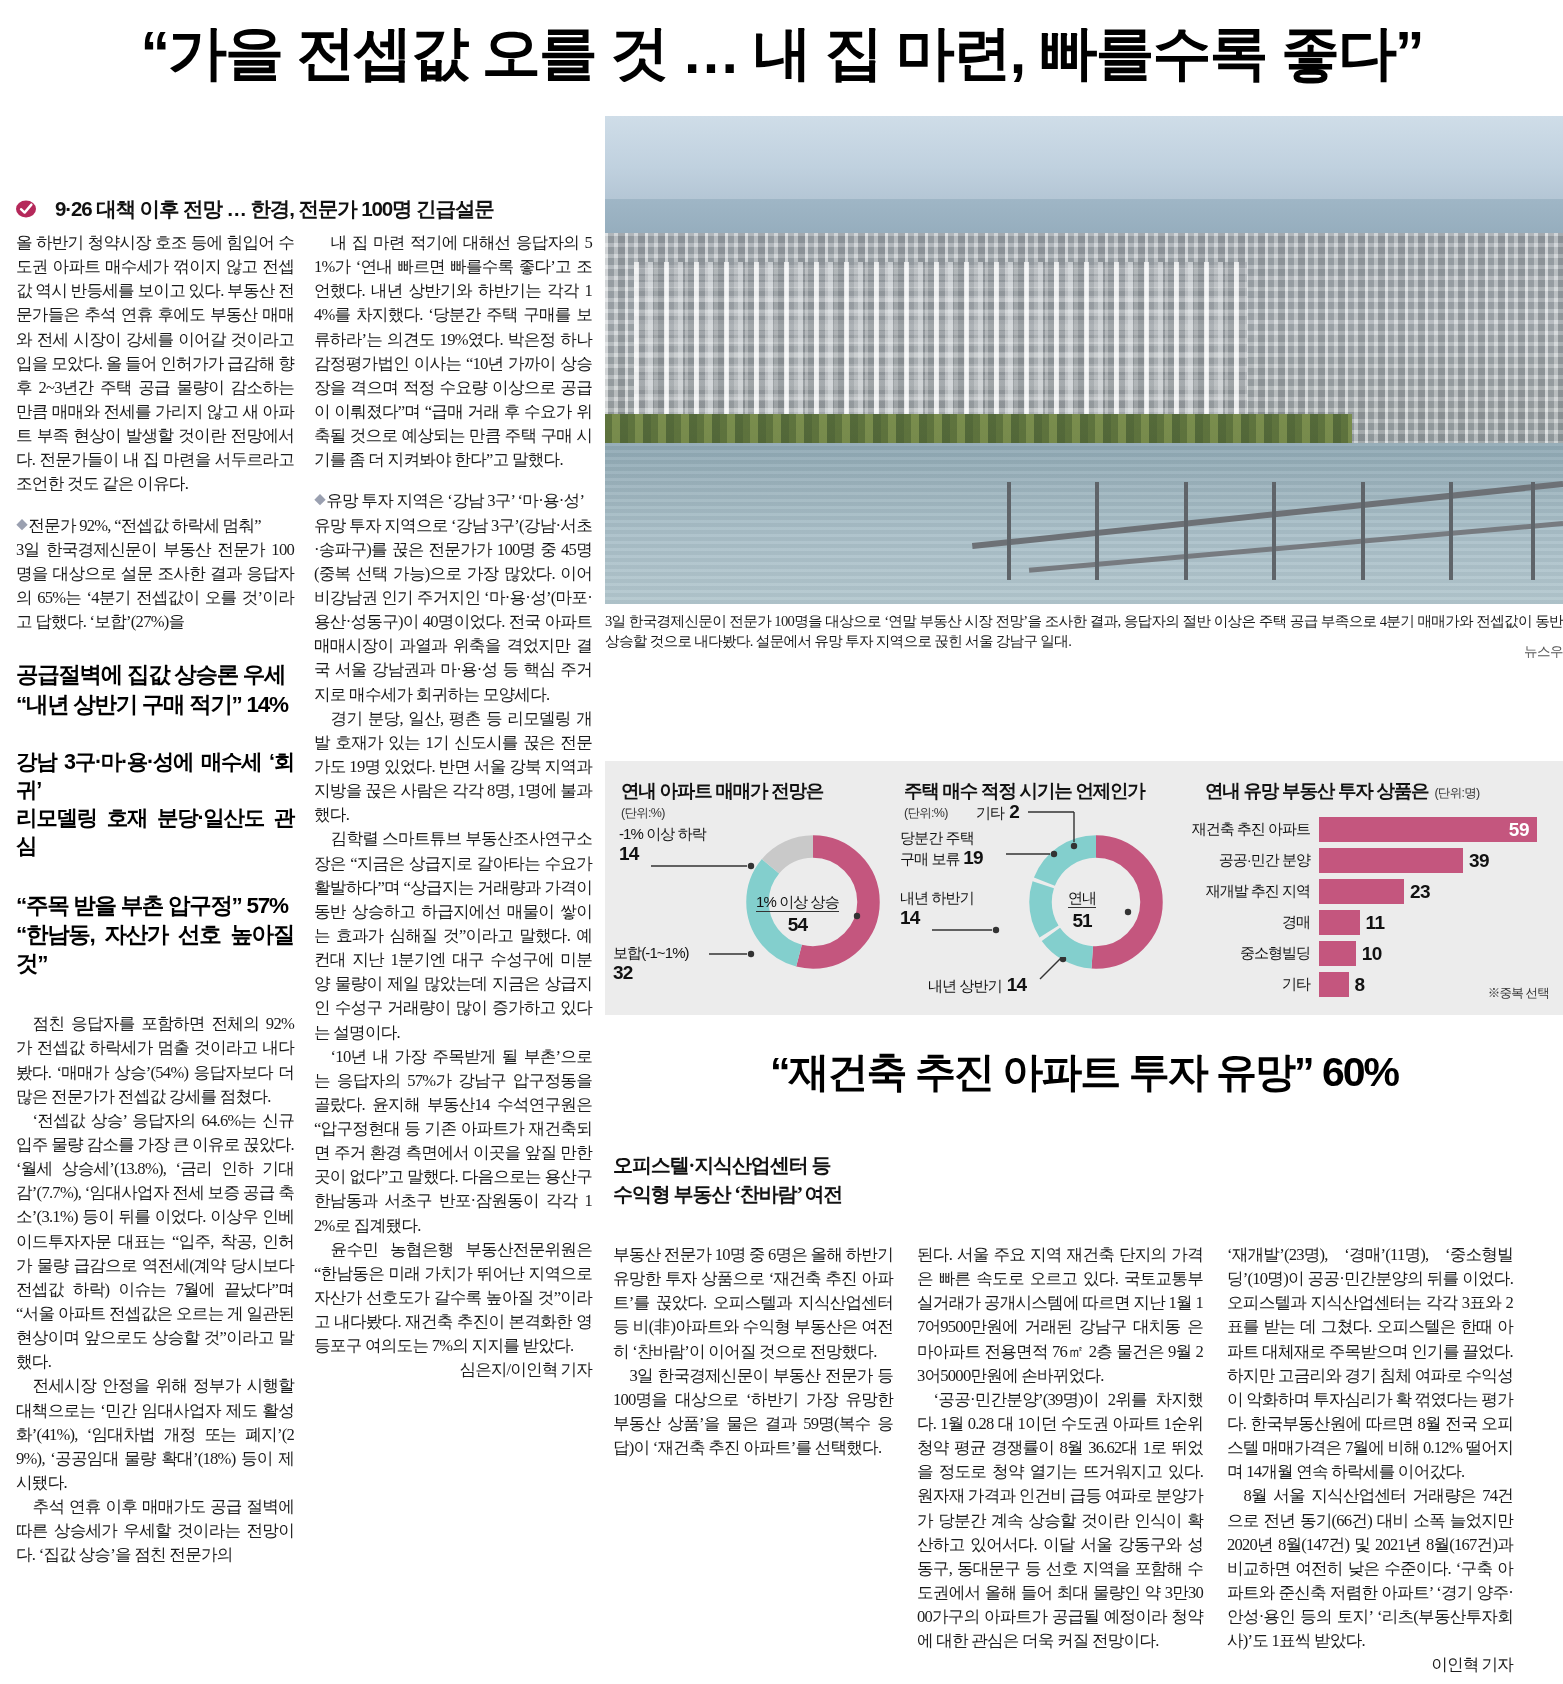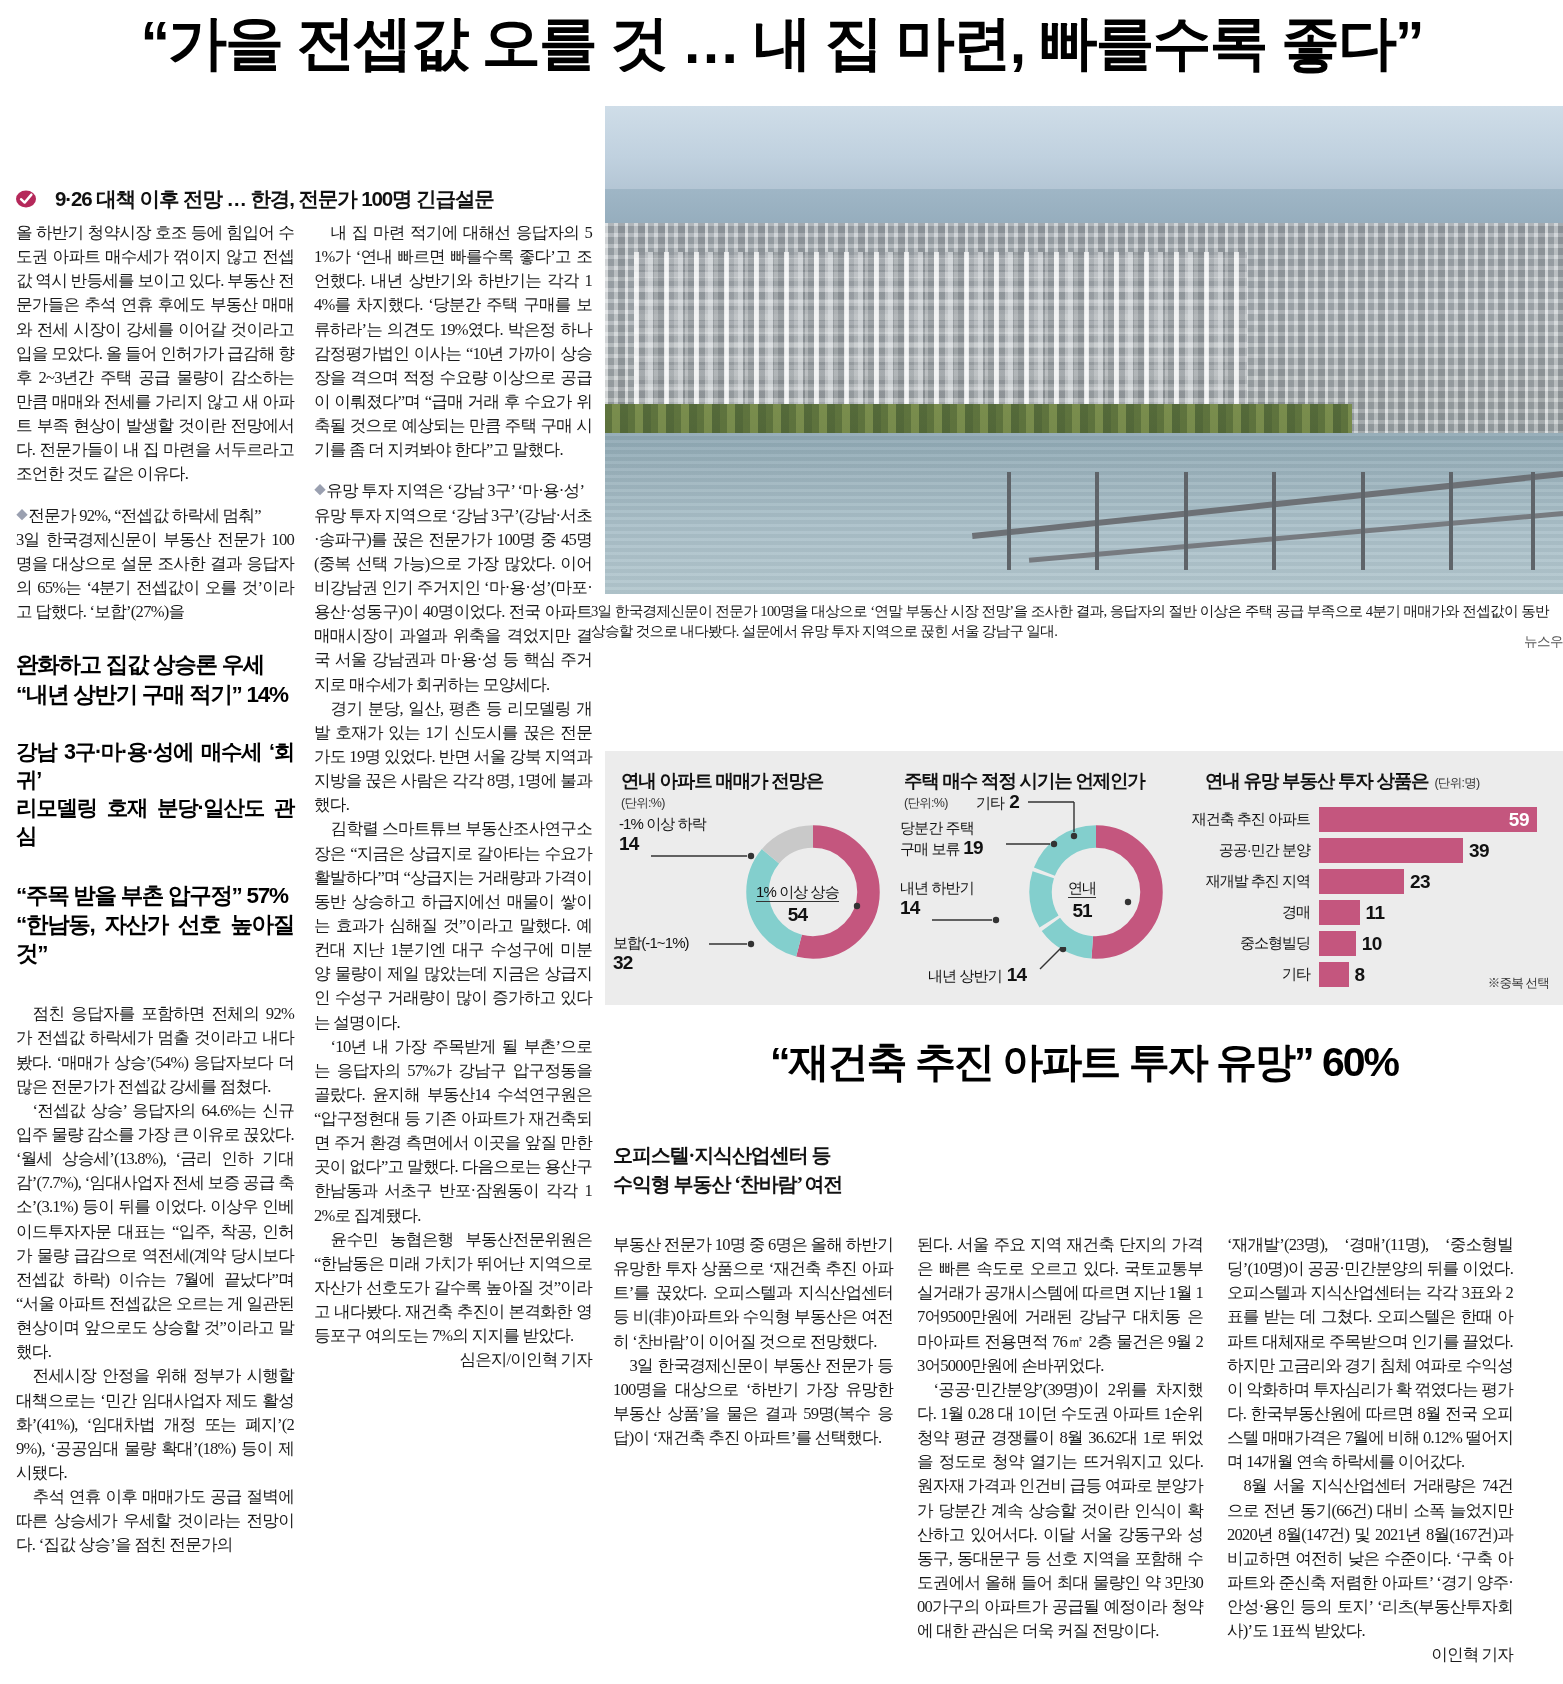--- a/index.html
+++ b/index.html
@@ -16,21 +16,21 @@
 
   
   .main-headline {
     width:100%;
     text-align:center;
     font-family:"Liberation Sans", sans-serif;
     font-weight:bold;
     font-size:59px;
     letter-spacing:-2px;
     line-height:1.0;
-    padding-top:14px;
+    padding-top:24px;
     color:#000;
     white-space:nowrap;
   }
 
   
   .page {
     position:relative;
     width:1563px;
   }
 
@@ -159,21 +159,21 @@
     background:linear-gradient(180deg,#cfdde8 0%, #c0d1df 40%, #b2c4d3 70%, #a7b9c6 100%);
   }
   .photo .river-top {
     position:absolute; left:0; top:17%; width:100%; height:9%;
     background:linear-gradient(180deg,#9fb6c6,#93abbb);
   }
 
   
   .photo-caption {
     position:absolute;
-    left:591px; top:528px;
+    left:605px; top:528px;
     width:958px;
     font-size:14.6px;
     line-height:1.40;
     letter-spacing:-0.7px;
     color:#1a1a1a;
     text-align:justify;
   }
   .photo-credit {
     position:absolute;
     left:605px; top:560px;
@@ -330,21 +330,21 @@
   </div>
 
   <div class="left-cols" style="top:148px;">
 
     <div class="col">
       <p class="noind">올 하반기 청약시장 호조 등에 힘입어 수도권 아파트 매수세가 꺾이지 않고 전셉값 역시 반등세를 보이고 있다. 부동산 전문가들은 추석 연휴 후에도 부동산 매매와 전세 시장이 강세를 이어갈 것이라고 입을 모았다. 올 들어 인허가가 급감해 향후 2~3년간 주택 공급 물량이 감소하는 만큼 매매와 전세를 가리지 않고 새 아파트 부족 현상이 발생할 것이란 전망에서다. 전문가들이 내 집 마련을 서두르라고 조언한 것도 같은 이유다.</p>
       <p class="bullet"><span class="bullet-mark">◆</span><span>전문가 92%, “전셉값 하락세 멈춰”</span></p>
       <p class="noind">3일 한국경제신문이 부동산 전문가 100명을 대상으로 설문 조사한 결과 응답자의 65%는 ‘4분기 전셉값이 오를 것’이라고 답했다. ‘보합’(27%)을</p>
 
       <div class="subhead sh1">
-        <div>완화하고 집값 상승론 우세</div>
+        <div>공급절벽에 집값 상승론 우세</div>
         <div>“내년 상반기 구매 적기” 14%</div>
       </div>
 
       <div class="subhead sh2">
         <div>강남 3구·마·용·성에 매수세 ‘회귀’</div>
         <div>리모델링 호재 분당·일산도 관심</div>
       </div>
 
       <div class="subhead sh3">
         <div>“주목 받을 부촌 압구정” 57%</div>

